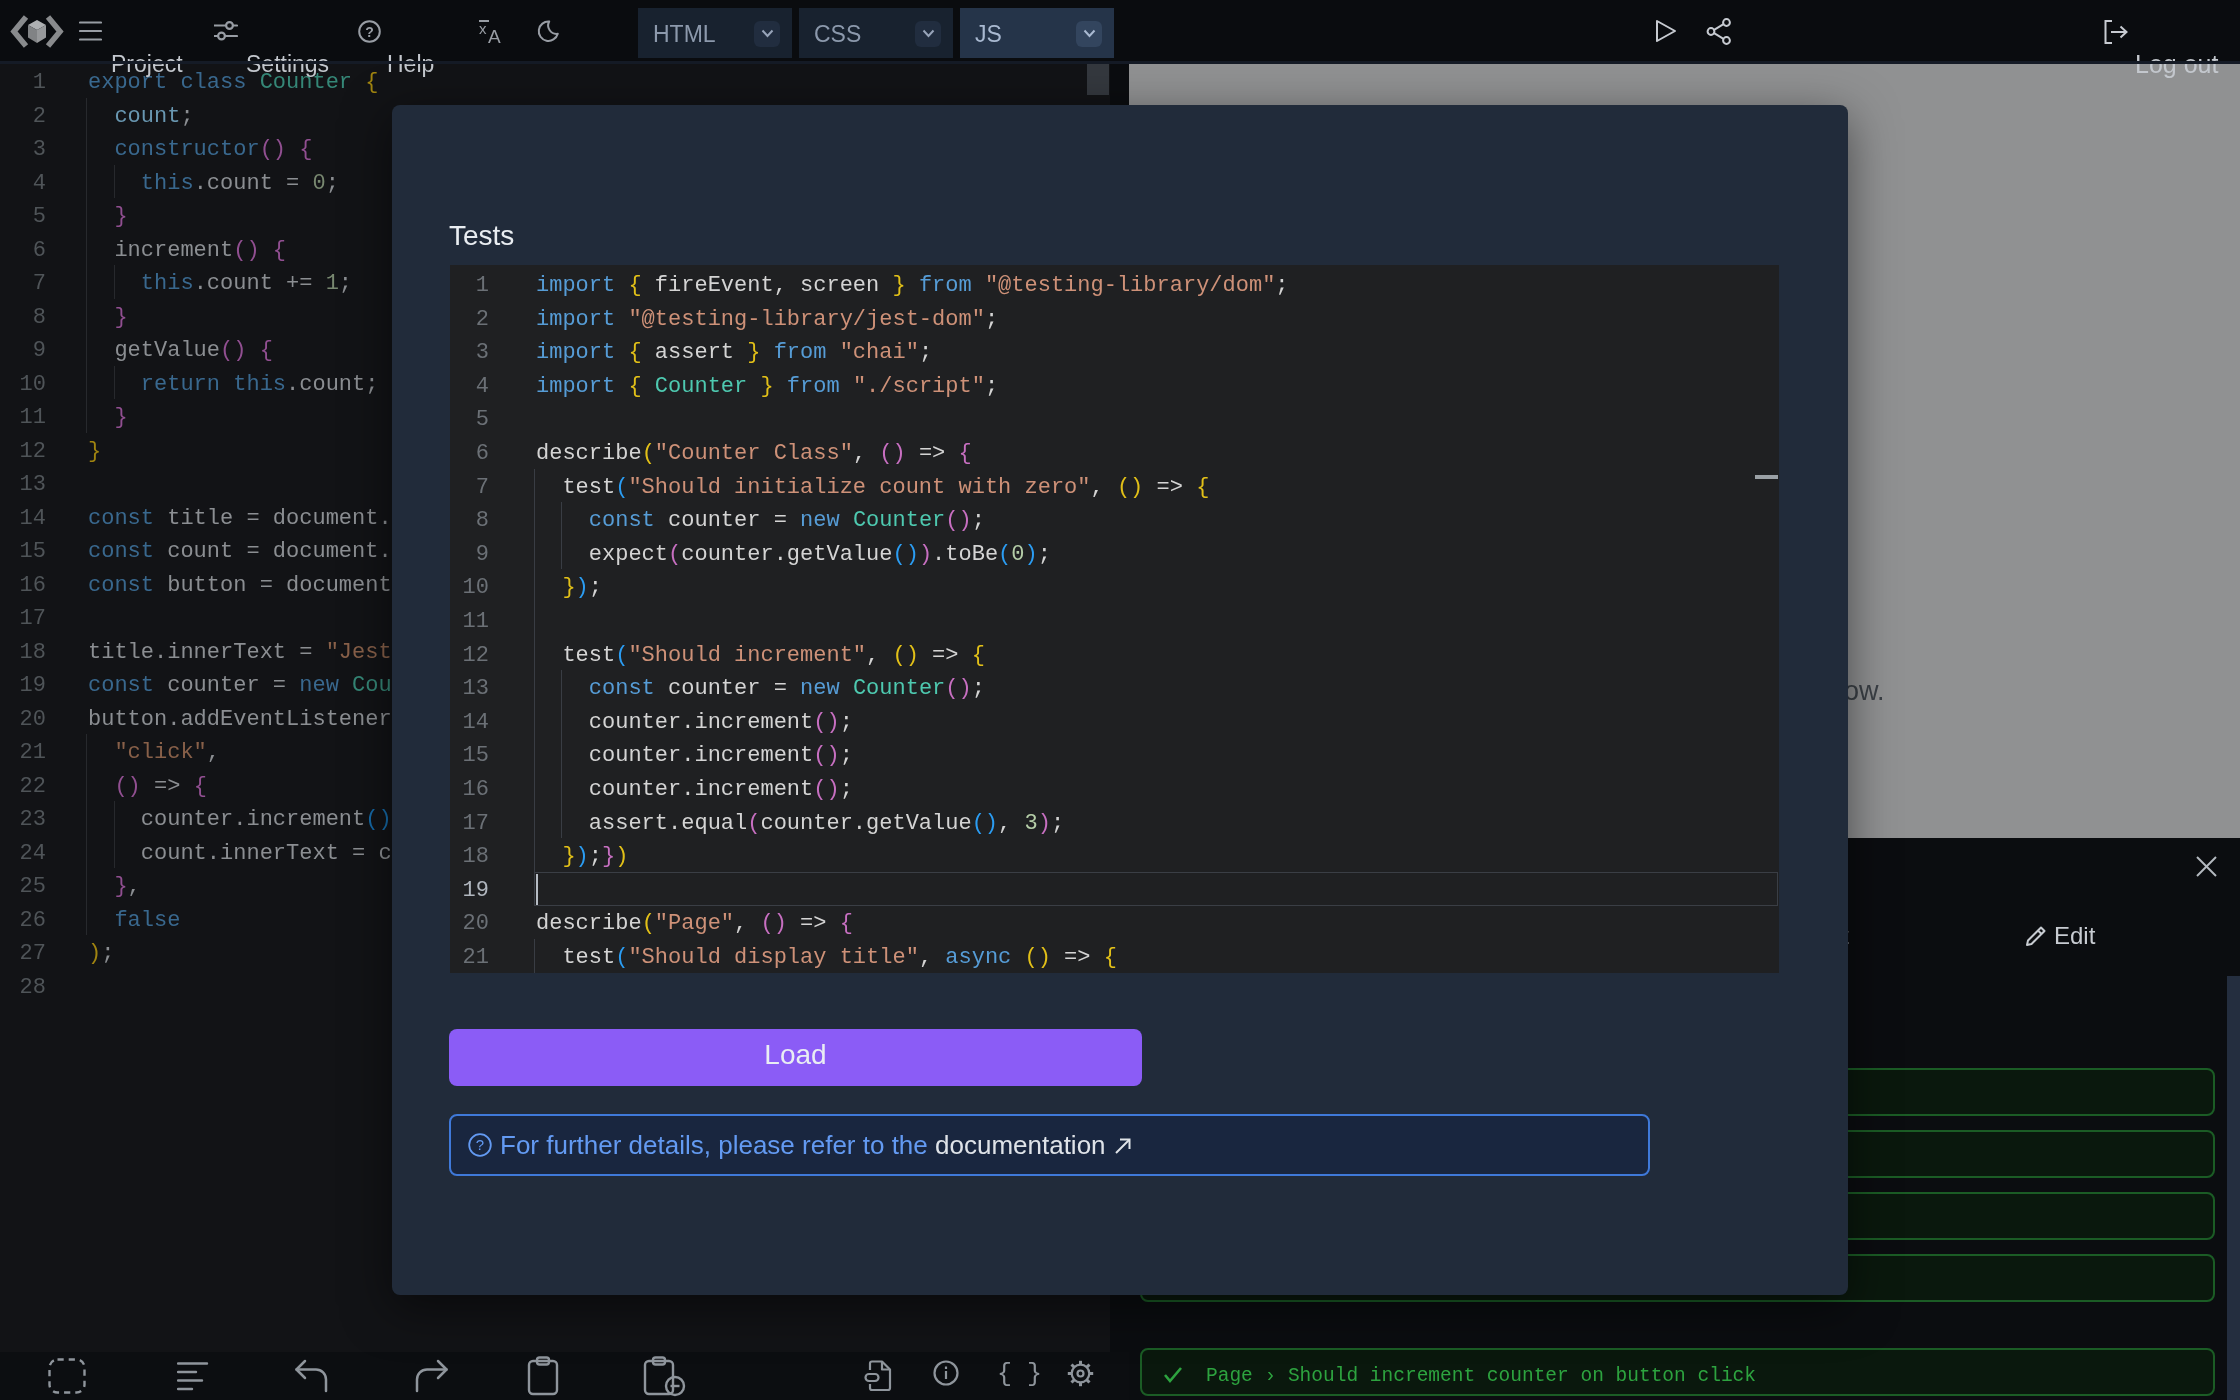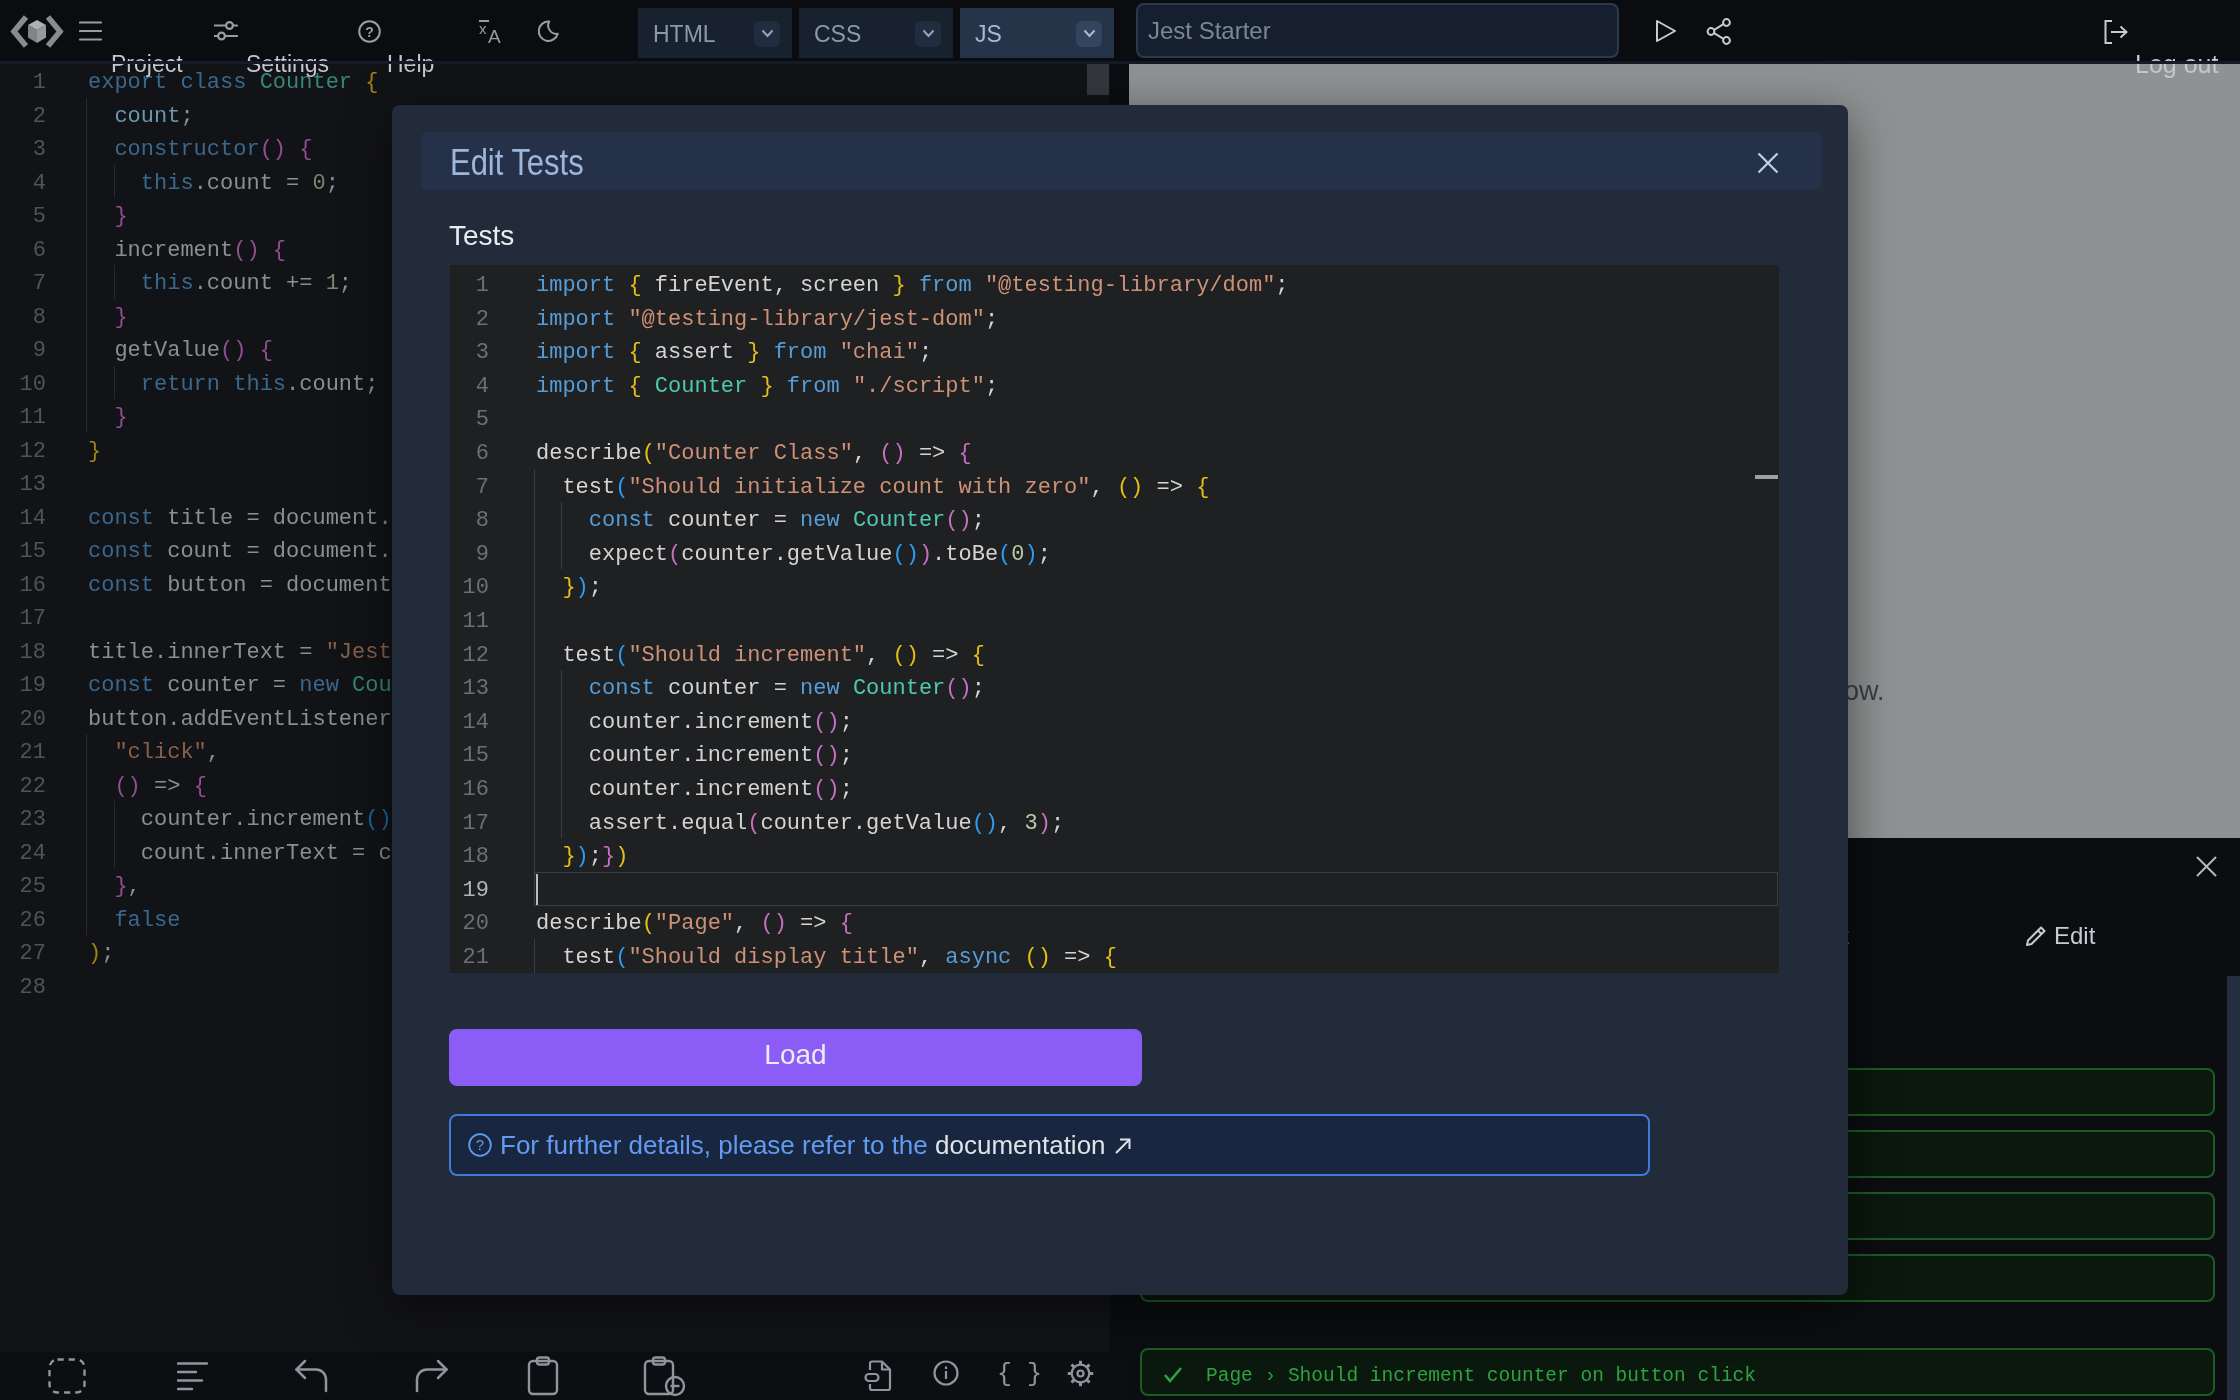--- a/index.html
+++ b/index.html
@@ -119,23 +119,20 @@
     </div>
   <div class="tabbox active" style="left:960px">
       <span class="lbl">JS</span>
     <span class="chev">
         <svg style="margin:8px auto 0" width="13" height="9" viewBox="0 0 13 9">
           <polyline points="1.5,1.5 6.5,7 11.5,1.5" fill="none" stroke="#a9b9d1" stroke-width="2"></polyline>
         </svg>
       </span>
     </div>
 
-  <div class="abs" style="left:1136px;top:3px;width:483px;height:55px;background:#151f2d;border:2px solid #2b3950;border-radius:8px">
-    <div style="position:absolute;left:10px;top:12px;font-size:24px;color:#7b8799">Jest Starter</div>
-  </div>
   <svg class="abs" style="left:1654px;top:19px" width="24" height="24" viewBox="0 0 24 24">
     <polygon points="3,2 21,12 3,22" fill="none" stroke="#c7cbd1" stroke-width="2" stroke-linejoin="round"></polygon>
   </svg>
   <svg class="abs" style="left:1706px;top:18px" width="26" height="27" viewBox="0 0 26 27">
     <g stroke="#c7cbd1" stroke-width="2" fill="none">
       <circle cx="20.5" cy="4.5" r="3.4"></circle>
         <circle cx="5" cy="13.5" r="3.4"></circle>
         <circle cx="20.5" cy="22.5" r="3.4"></circle>
       <line x1="8.1" y1="11.9" x2="17.5" y2="6.2"></line>
         <line x1="8.1" y1="15.1" x2="17.5" y2="20.8"></line>
@@ -313,29 +310,20 @@
         <line x1="4.5" y1="4.5" x2="7.4" y2="7.4"></line>
           <line x1="19.6" y1="19.6" x2="22.5" y2="22.5"></line>
         <line x1="4.5" y1="22.5" x2="7.4" y2="19.6"></line>
           <line x1="19.6" y1="7.4" x2="22.5" y2="4.5"></line>
       </g>
     </g>
   </svg>
 </div>
 
 <div id="modal">
-  <div id="mhead">
-    <div id="mtitle">Edit Tests</div>
-    <svg class="abs" style="left:1337px;top:21px" width="20" height="20" viewBox="0 0 20 20">
-      <g stroke="#c3cfe2" stroke-width="2.2">
-          <line x1="0.5" y1="0.5" x2="19.5" y2="19.5"></line>
-          <line x1="19.5" y1="0.5" x2="0.5" y2="19.5"></line>
-        </g>
-    </svg>
-  </div>
   <div id="mtests">Tests</div>
   <div id="meditor">
     <pre id="gutterM" class="abs" style="left:0;top:4px;width:39px">1
 2
 3
 4
 5
 6
 7
 8

